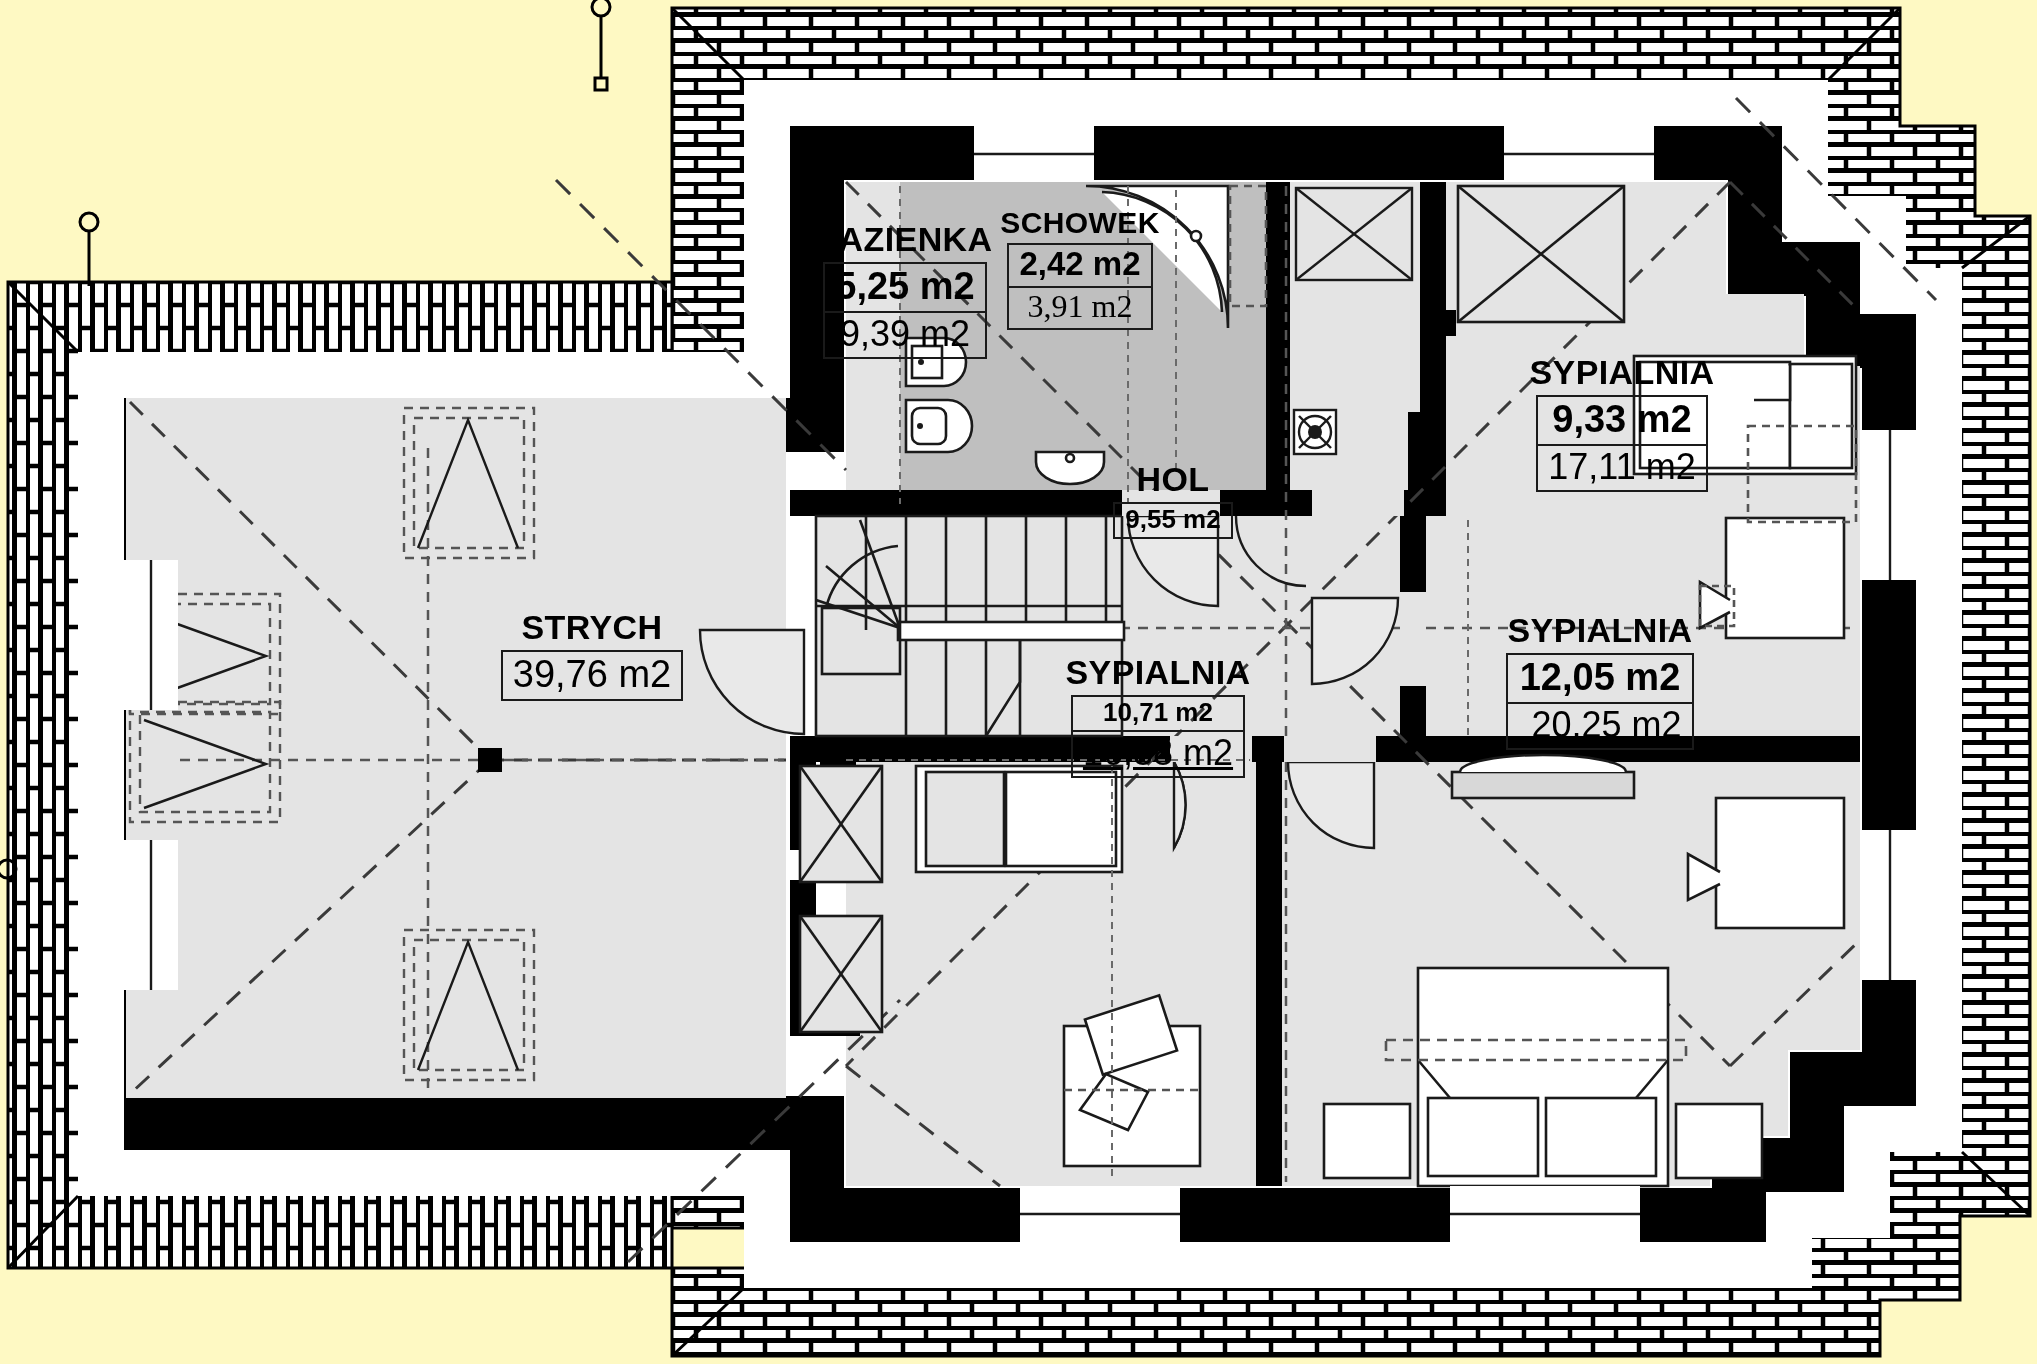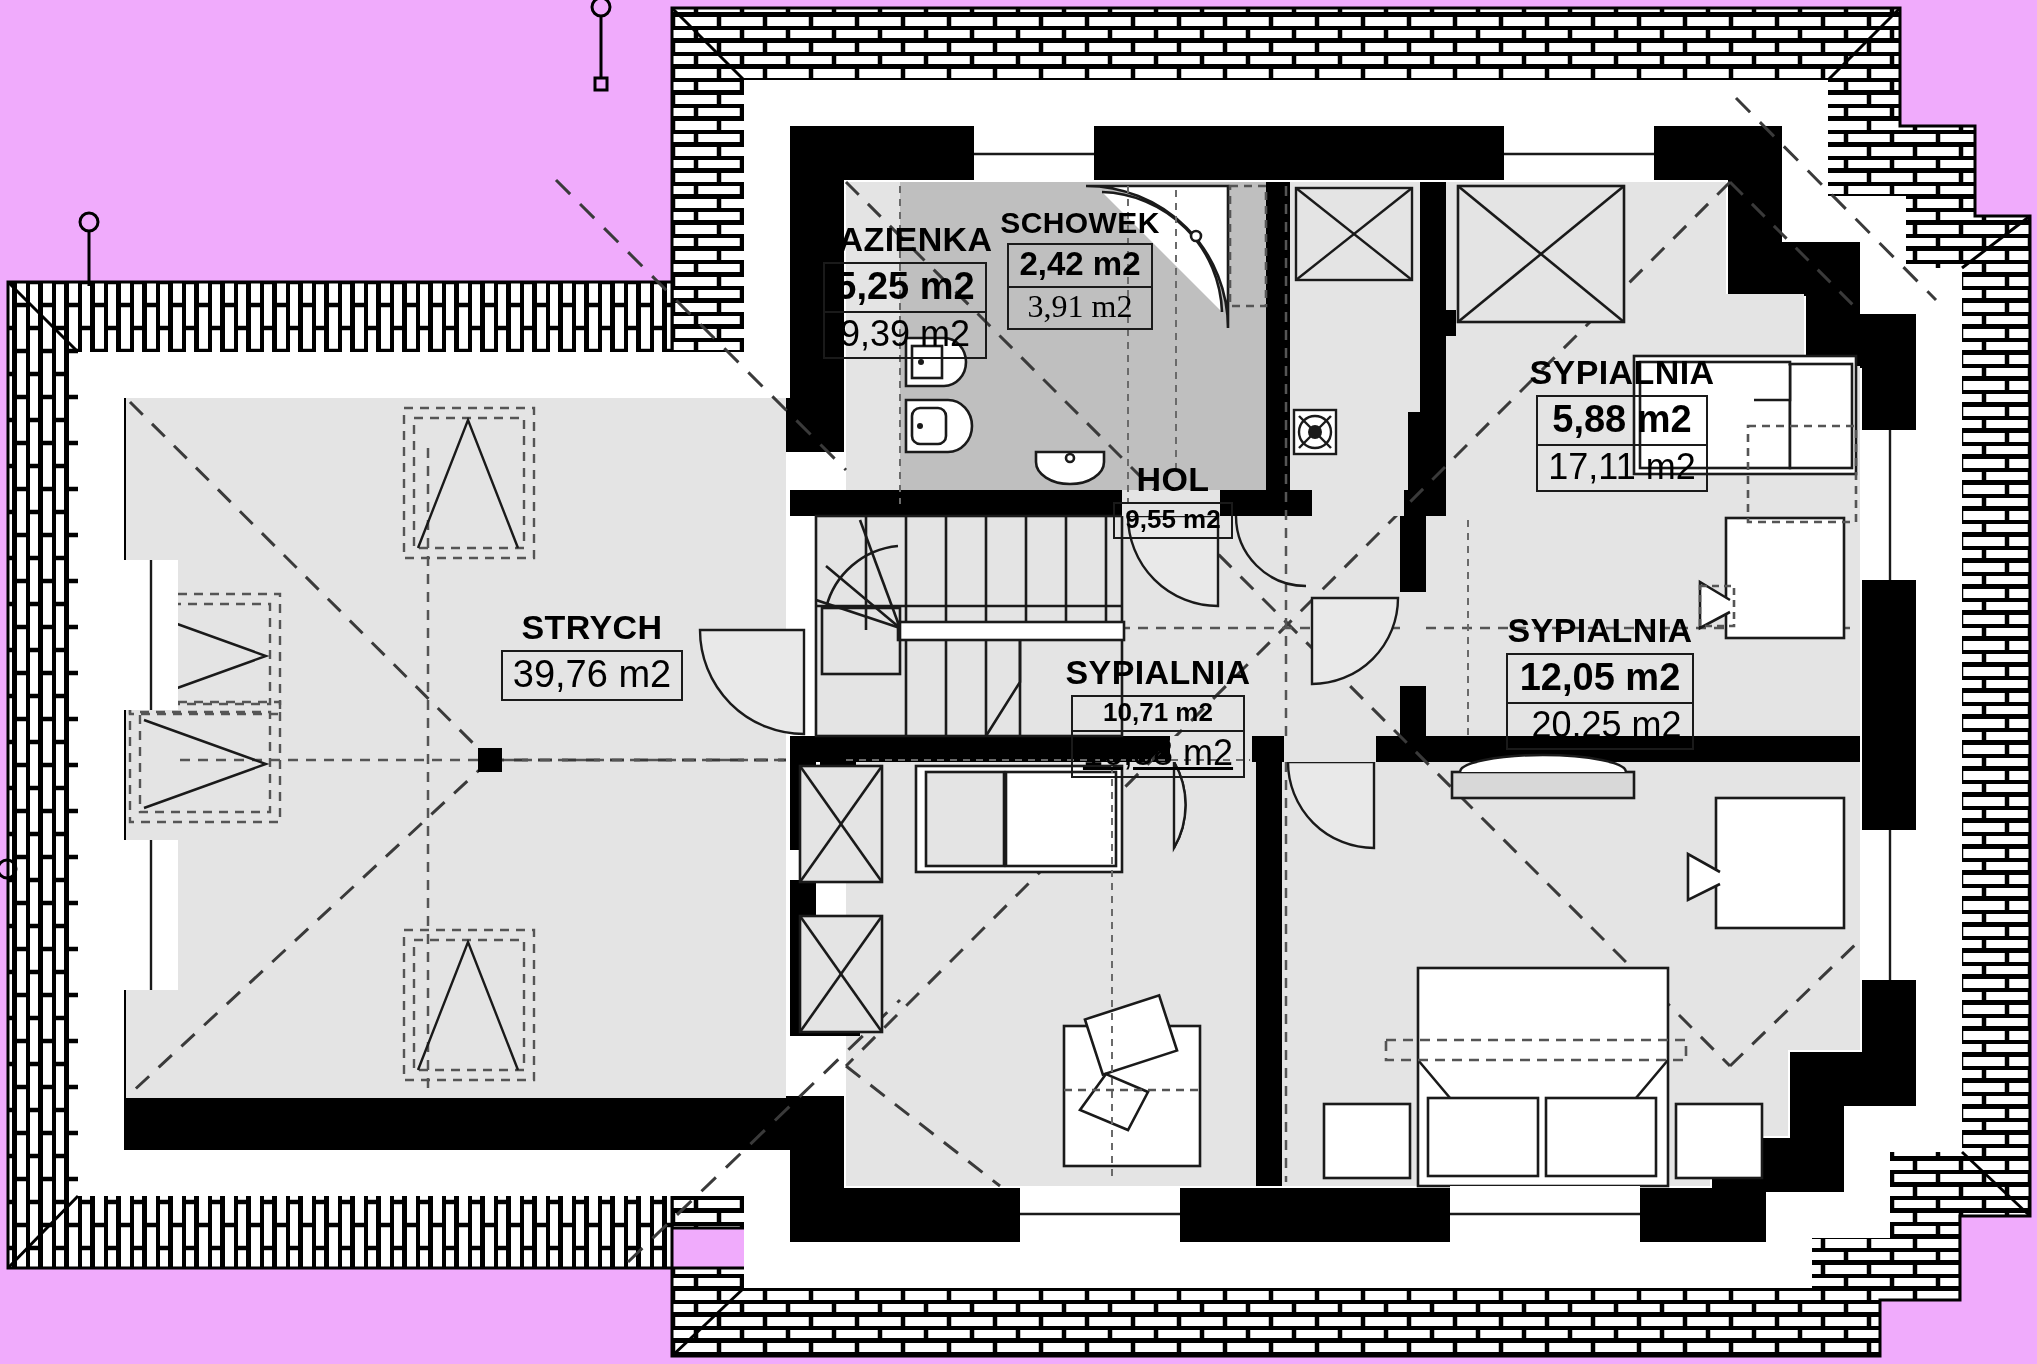--- a/index.html
+++ b/index.html
@@ -1,18 +1,18 @@
 <!DOCTYPE html>
 <html><head>
 <meta charset="utf-8">
 <style>
   html,body{margin:0;padding:0;background:#ffffff;}
   body{width:2037px;height:1364px;overflow:hidden;
        font-family:"Liberation Sans","DejaVu Sans",sans-serif;}
-  #stage{position:relative;width:2037px;height:1364px;background:#f0abfc;}
+  #stage{position:relative;width:2037px;height:1364px;background:#fef9c3;}
   svg#plan{position:absolute;left:0;top:0;width:2037px;height:1364px;display:block;}
 
   
   .room-label{position:absolute;display:flex;flex-direction:column;
               align-items:center;pointer-events:none;}
   .room-name{font-weight:bold;color:#000;letter-spacing:.4px;
              line-height:1.0;white-space:nowrap;}
   .area-stack{display:flex;flex-direction:column;border:2px solid #1a1a1a;
               background:transparent;}
   .area-stack > .area-cell + .area-cell{border-top:2px solid #1a1a1a;}
@@ -379,21 +379,21 @@
   <div class="room-name" style="font-size:30px;margin-bottom:5px;">SCHOWEK</div>
   <div class="area-stack">
     <div class="area-cell area-bold" style="font-size:33px;">2,42 m2</div>
     <div class="area-cell area-reg" style="font-size:32px;font-family:Liberation Serif, serif;">3,91 m2</div>
   </div>
 </div>
 
 <div class="room-label" style="left:1487px;top:355px;width:270px;">
   <div class="room-name" style="font-size:34px;margin-bottom:6px;">SYPIALNIA</div>
   <div class="area-stack">
-    <div class="area-cell area-bold" style="font-size:38px;">5,88 m2</div>
+    <div class="area-cell area-bold" style="font-size:38px;">9,33 m2</div>
     <div class="area-cell area-reg" style="font-size:36px;">17,11 m2</div>
   </div>
 </div>
 
 <div class="room-label" style="left:1073px;top:462px;width:200px;">
   <div class="room-name" style="font-size:34px;margin-bottom:6px;">HOL</div>
   <div class="area-stack">
     <div class="area-cell area-bold" style="font-size:26px;">9,55 m2</div>
   </div>
 </div>

